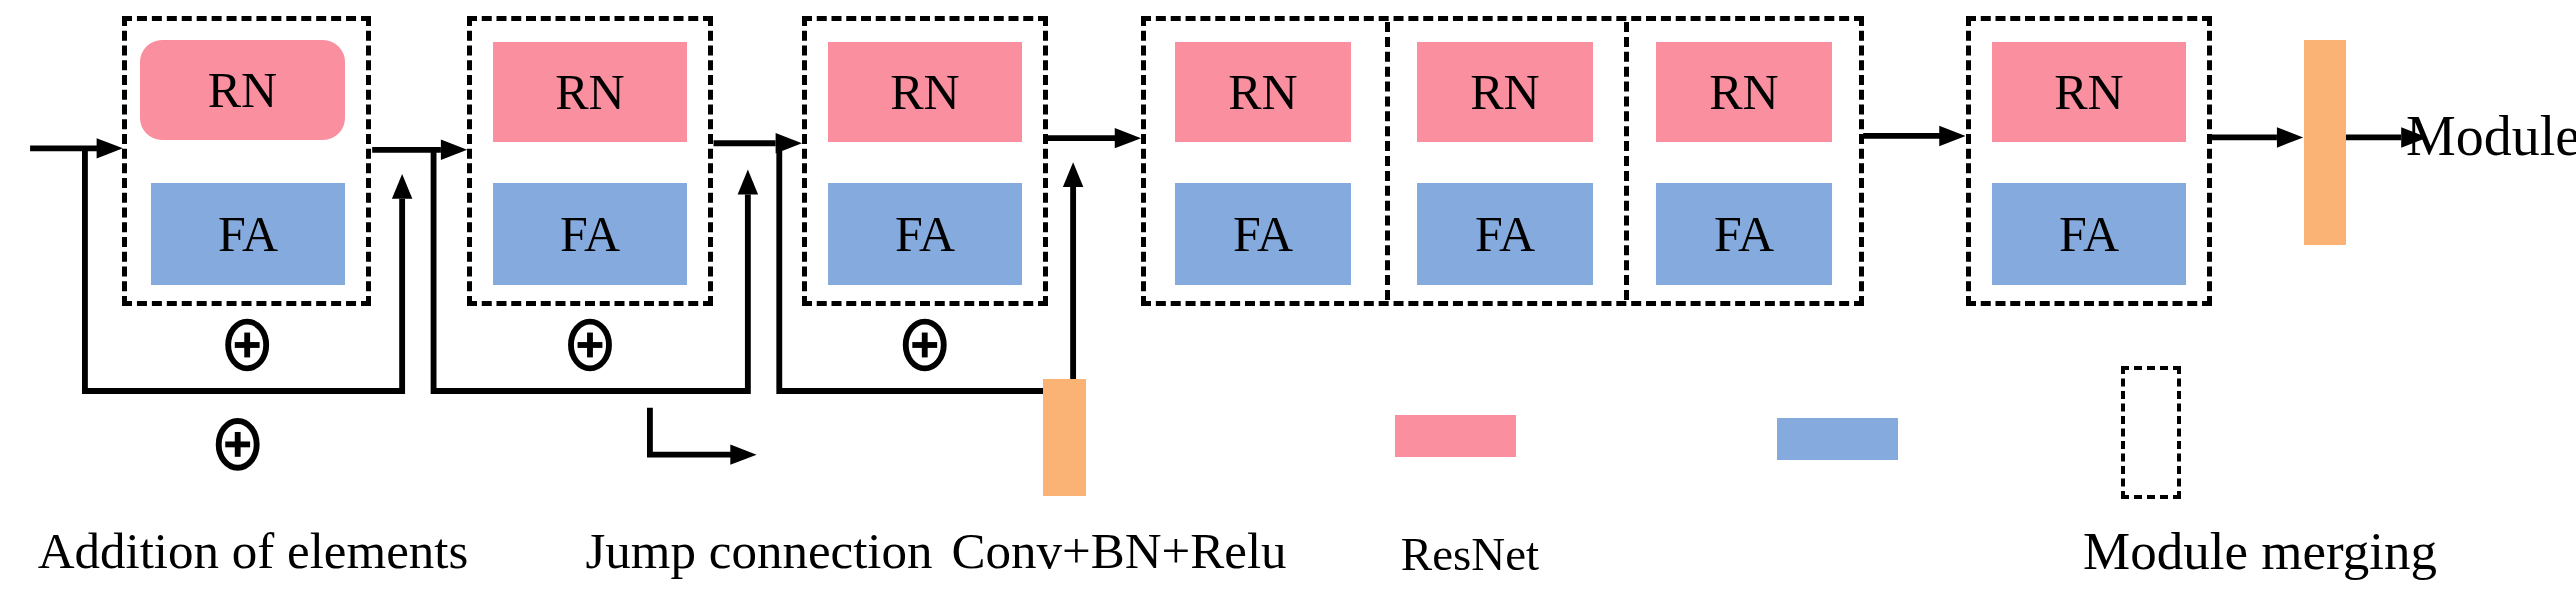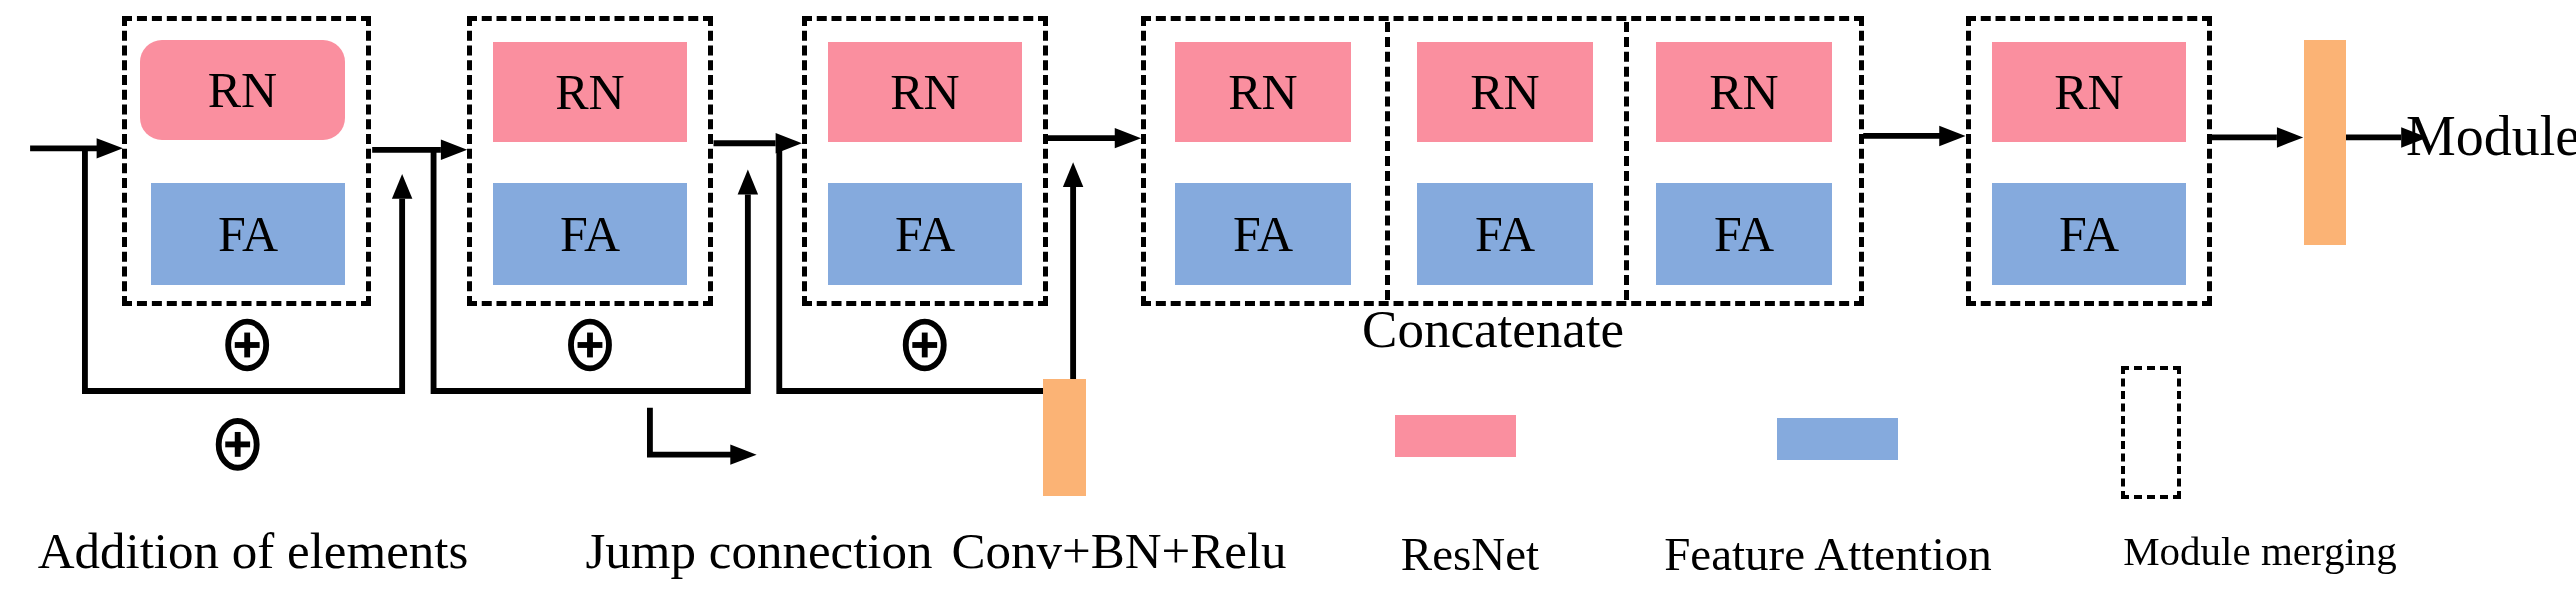--- a/index.html
+++ b/index.html
@@ -45,21 +45,21 @@
     box-sizing:border-box;background:transparent;
   }
   .lbl{
     position:absolute;transform:translate(-50%,-50%);
     white-space:nowrap;line-height:1;
   }
   .lbl-output{font-size:56px;}
   .lbl-concat{font-size:53px;}
   .lbl-legend{font-size:51px;text-align:center;}
   .lbl-legend-sm{font-size:47px;}
-  .lbl-legend-md{font-size:41px;}
+  .lbl-legend-md{font-size:53px;}
 </style>
 </head>
 <body>
 
 <div class="canvas">
 
   <svg class="wires" width="2576" height="603" viewBox="0 0 3522 825">
     <g stroke="#000" stroke-width="8" fill="none">
 
       <path d="M40,203 H133"></path>
@@ -169,28 +169,26 @@
   <div class="blk rn" style="left:1992px;top:42px;width:194px;height:100px;">
     <span>RN</span>
   </div>
   <div class="blk fa" style="left:1992px;top:183px;width:194px;height:102px;">
     <span>FA</span>
   </div>
 
   <div class="bar" style="left:2304px;top:40px;width:42px;height:205px;"></div>
 
   <div class="lbl lbl-output" style="left:2493px;top:136px;">Module</div>
-  <div class="lbl lbl-concat" style="left:1493px;top:329px;">Concatenate</div>
 
   <div class="bar" style="left:1043px;top:379px;width:43px;height:117px;"></div>
   <div class="swatch pink" style="left:1395px;top:415px;width:121px;height:42px;"></div>
   <div class="swatch blue" style="left:1777px;top:418px;width:121px;height:42px;"></div>
   <div class="dotted-rect" style="left:2121px;top:366px;width:60px;height:133px;"></div>
 
   <div class="lbl lbl-legend" style="left:253px;top:551px;">Addition of elements</div>
   <div class="lbl lbl-legend" style="left:723px;top:551px;margin-left:36px;">Jump connection</div>
   <div class="lbl lbl-legend" style="left:1119px;top:551px;">Conv+BN+Relu</div>
   <div class="lbl lbl-legend-sm" style="left:1470px;top:554px;">ResNet</div>
-  <div class="lbl lbl-legend-sm" style="left:1828px;top:554px;">Feature Attention</div>
   <div class="lbl lbl-legend-md" style="left:2260px;top:551px;">Module merging</div>
 
 </div>
 
 
 </body></html>

